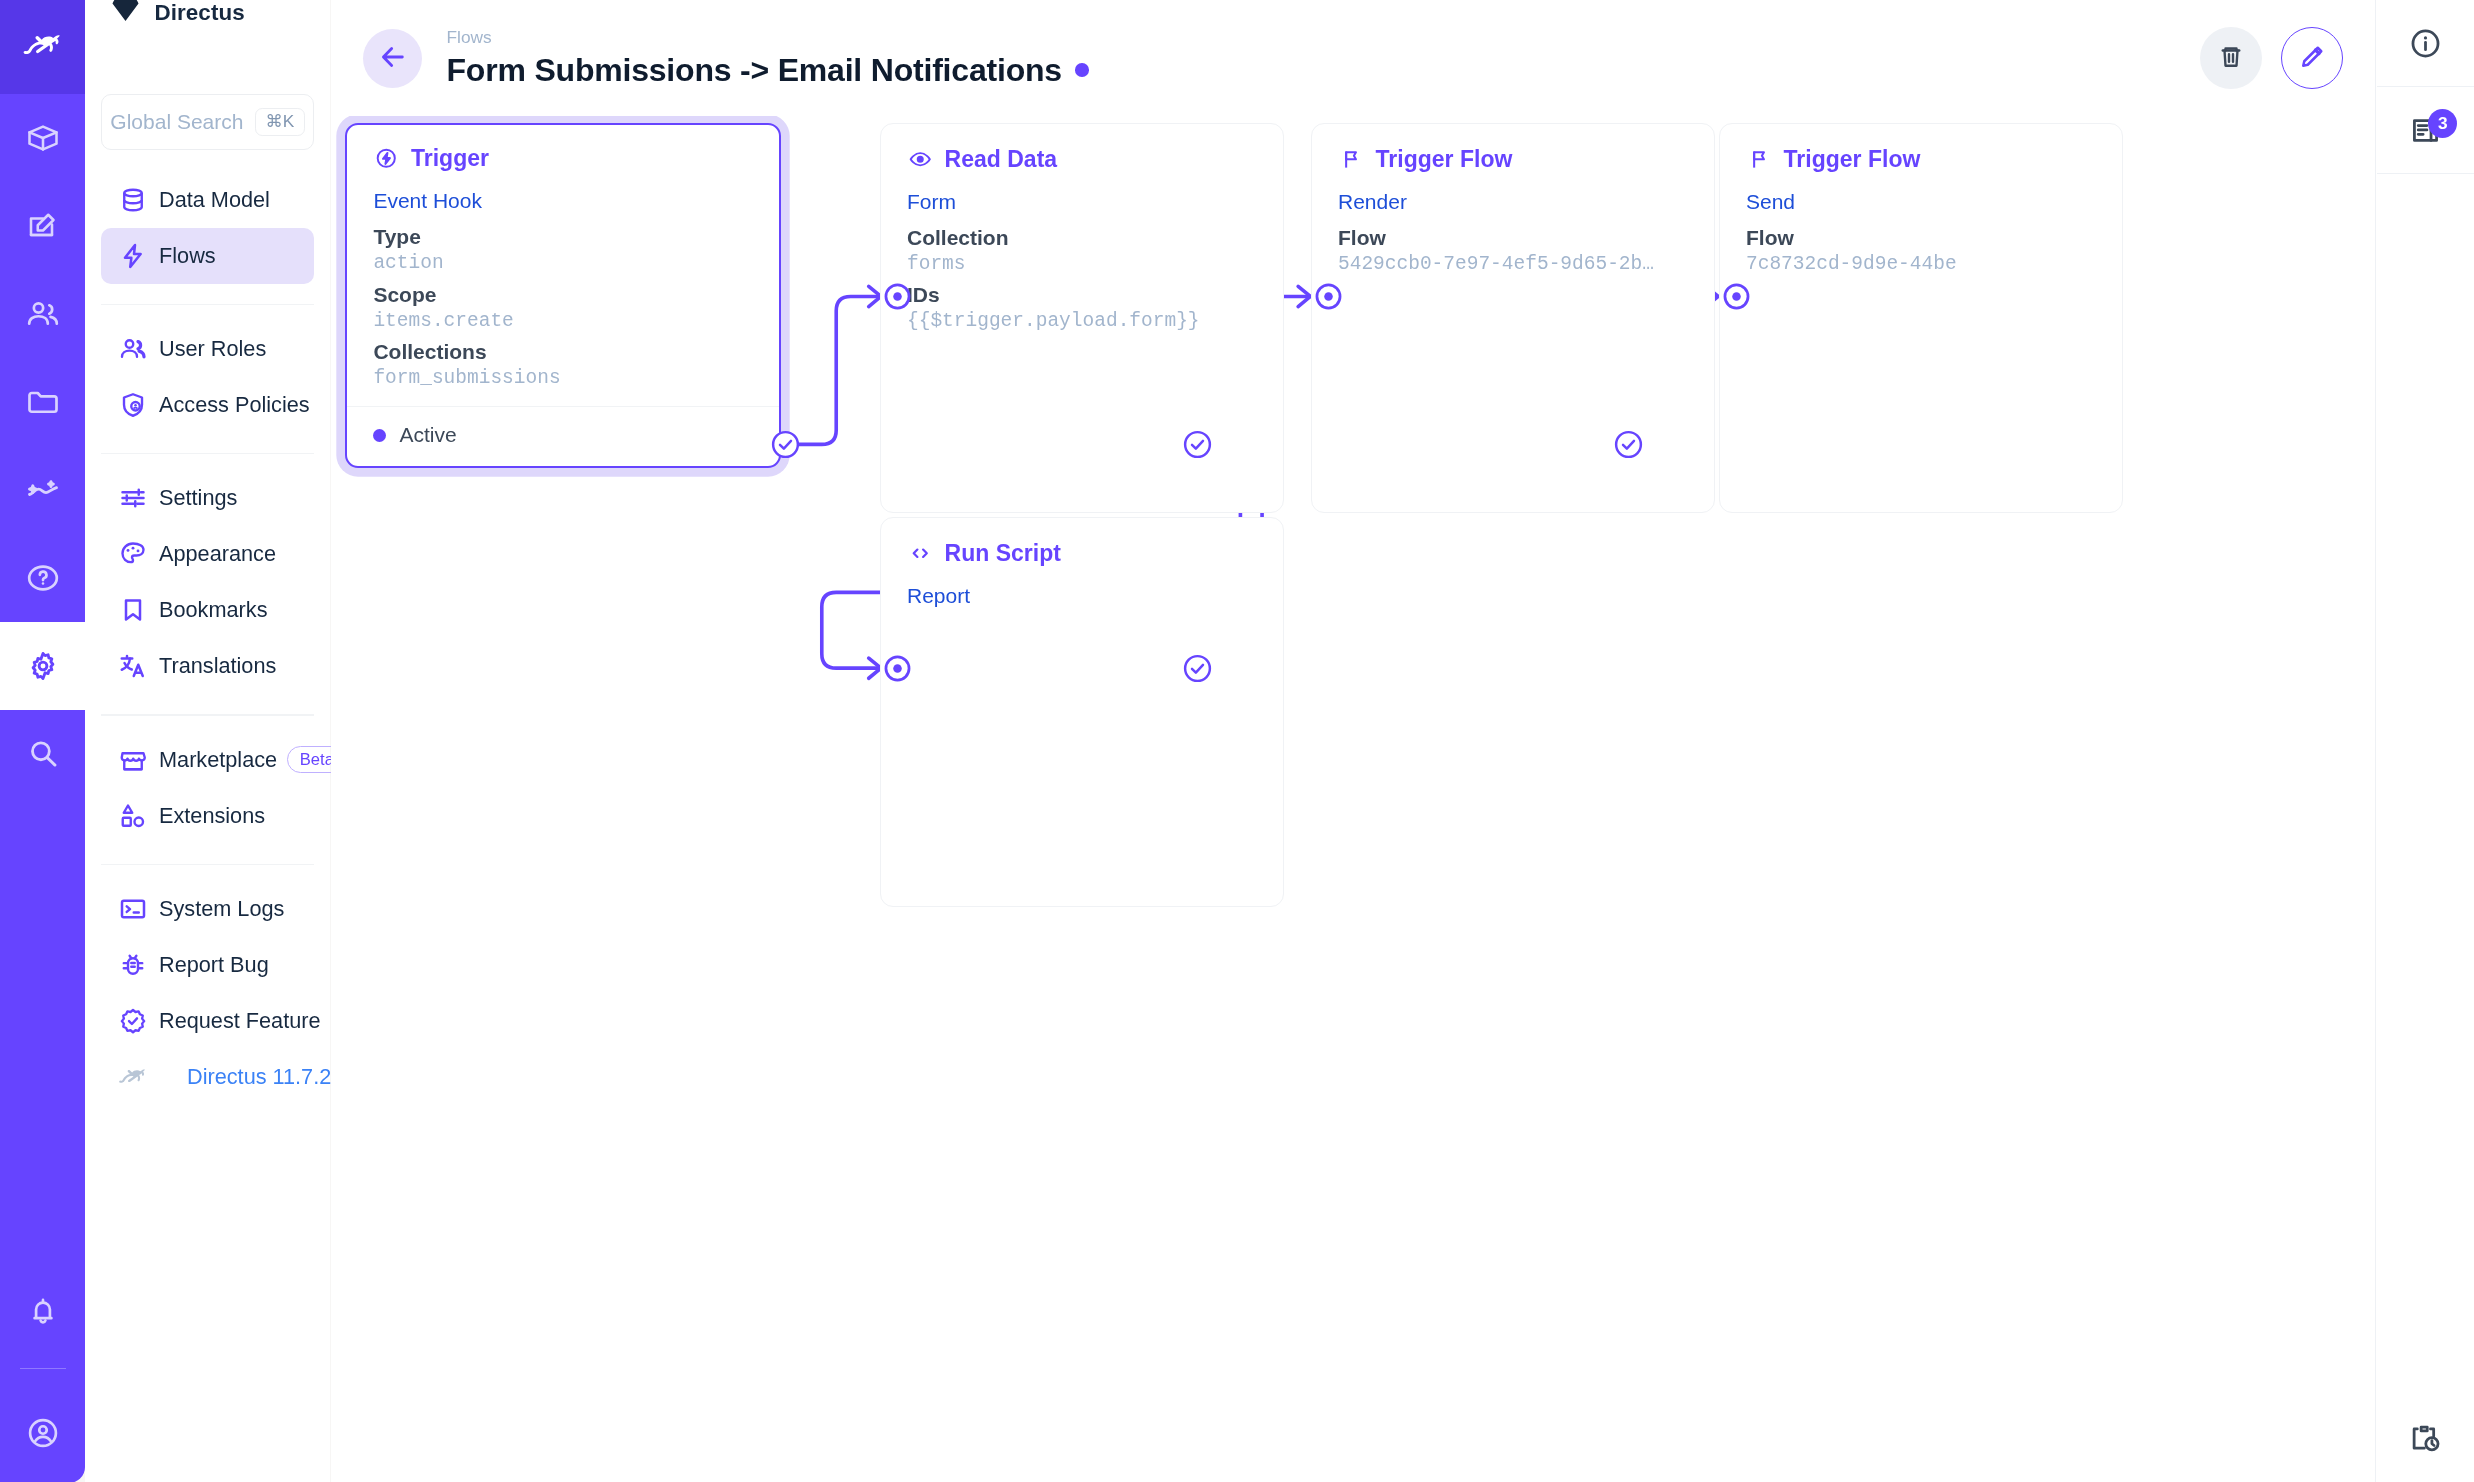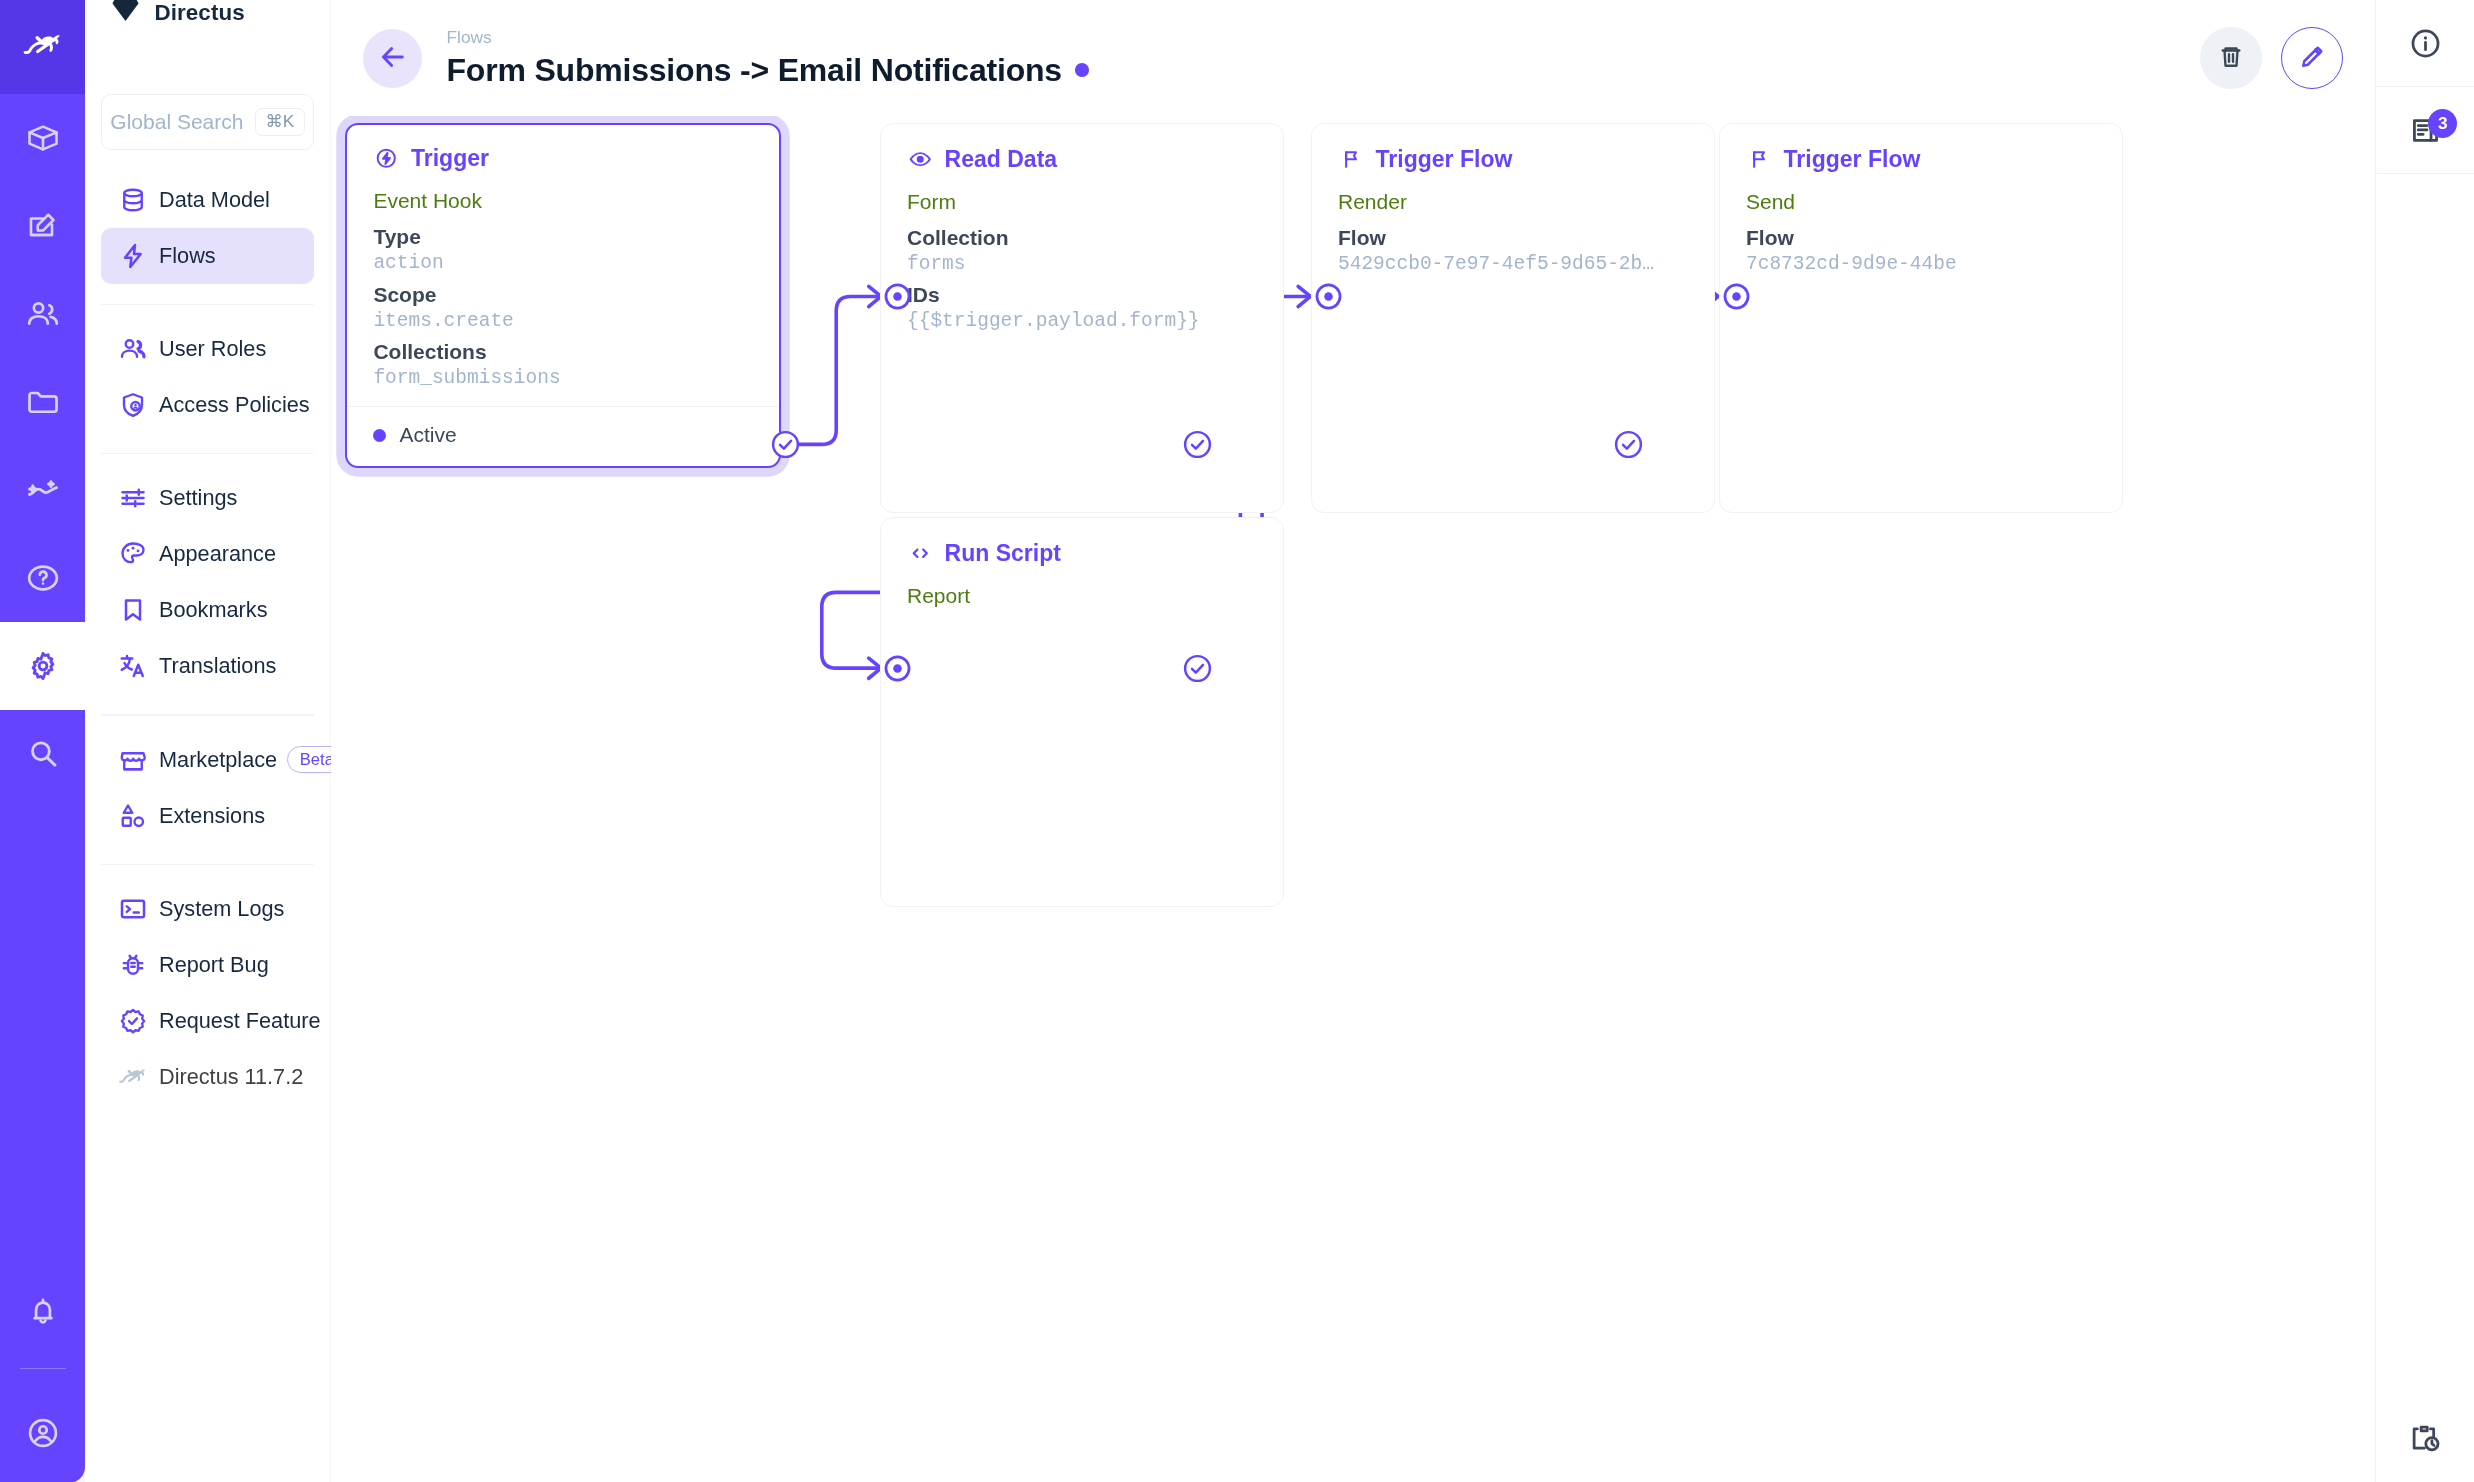--- a/index.html
+++ b/index.html
@@ -54,21 +54,21 @@
   .nav-group{ padding:21.7px 16px 0 16px; }
   .nav-sep{ height:1.4px; background:#f1f3f5; margin:20px 16px 0 16px; }
   .nav-item{
     height:56px; border-radius:10px; display:flex; align-items:center;
     gap:10px; padding:0 16px; cursor:pointer;
   }
   .nav-item.selected{ background:#e5e0fb; }
   .nav-item .ni{ width:32px; height:32px; flex:0 0 32px; color:#6644ff; display:flex; align-items:center; justify-content:center;}
   .nav-item .ni svg{ width:30px; height:30px; display:block;}
   .nav-label{ font-size:21.7px; color:#172940; white-space:nowrap;}
-  .nav-item.muted .nav-label{ color:#404040; }
+  .nav-item.muted .nav-label{ color:#3b82f6;margin-left:28px; }
   .nav-item.muted .ni{ color:#b9c6d6; }
   .beta{
     margin-left:auto; border:1.4px solid #bfb0ff; color:#6644ff;
     border-radius:721px; font-size:16.6px; padding:2.9px 11.6px; line-height:1.15;
   }
 
   
   .main{
     position:absolute; left:331px; top:0; right:100px; bottom:0;
     background:#ffffff; border-radius:0 0 0 0; overflow:hidden;
@@ -107,21 +107,21 @@
   .node.trigger{
     border:2.9px solid #6644ff; box-shadow:0 0 0 8.7px #ded7fb;
     padding:20px 26px 0 26px;
   }
   .node-title{
     display:flex; align-items:center; gap:11.6px; color:#6644ff;
     font-size:23px; font-weight:700; margin-bottom:17.3px; white-space:nowrap;
   }
   .node-title .ti{ width:26px; height:26px; display:flex; align-items:center; justify-content:center;}
   .node-title .ti svg{ width:24.5px; height:24.5px; display:block;}
-  .node-sub{ font-size:21px; color:#4d7c0f; margin-bottom:11.6px; }
+  .node-sub{ font-size:21px; color:#1d4ed8; margin-bottom:11.6px; }
   .fld-k{ font-size:21px; font-weight:700; color:#3c4858; margin-top:7.2px; }
   .fld-v{
     font-family:"Liberation Mono", monospace; font-size:19.5px; color:#a2b5cd;
     margin-top:2.9px; margin-bottom:8.7px; white-space:nowrap; overflow:hidden;
   }
   .node-foot{
     border-top:1.4px solid #f1f3f5; margin:17.3px -26px 0 -26px; padding:16px 26px 19px 26px;
     display:flex; align-items:center; gap:13px;
   }
   .foot-dot{ width:13px; height:13px; border-radius:50%; background:#6644ff;}

